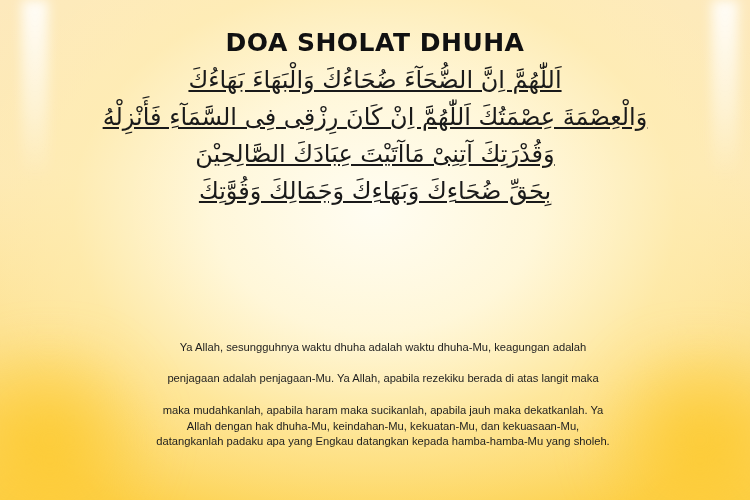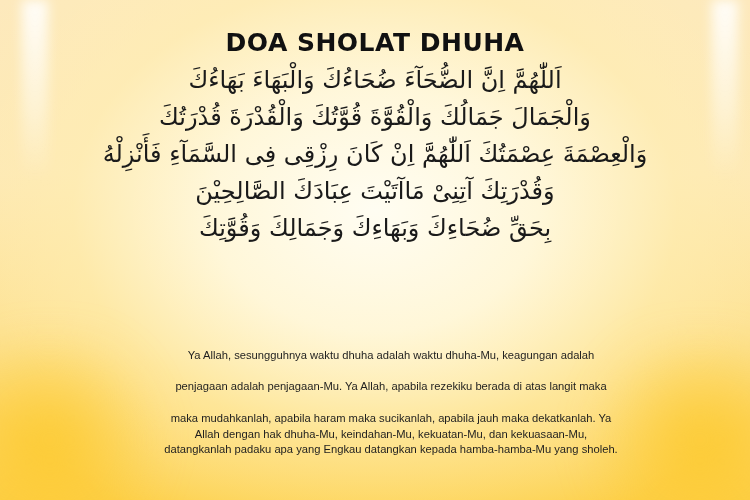--- a/index.html
+++ b/index.html
@@ -64,49 +64,49 @@
       text-align: center;
       font-family: "DejaVu Sans", sans-serif;
       color: #1a1a1a;
     }
     .arabic-line {
       display: block;
       font-size: 24px;
       height: 37px;
       line-height: 37px;
       white-space: nowrap;
+      text-decoration: underline;
     }
     .translation {
       position: absolute;
       top: 332px;
       left: 130px;
       width: 490px;
       text-align: center;
       font-family: "Liberation Sans", sans-serif;
       font-size: 11.2px;
       line-height: 15.7px;
       color: #1e1e1e;
-      margin: 16px;
+      margin: 8px;
     }
   </style>
 </head>
 <body>
 
 <div class="canvas">
   <div class="streak left"></div>
   <div class="streak right"></div>
   <div class="corner-glow left"></div>
   <div class="corner-glow right"></div>
 </div>
 
 <h1 class="title">DOA SHOLAT DHUHA</h1>
 
 <div class="arabic">
   <span class="arabic-line">اَللّٰهُمَّ اِنَّ الضُّحَآءَ ضُحَاءُكَ وَالْبَهَاءَ بَهَاءُكَ</span>
-  <span class="arabic-line">وَالْجَمَالَ جَمَالُكَ وَالْقُوَّةَ قُوَّتُكَ وَالْقُدْرَةَ قُدْرَتُكَ</span>
   <span class="arabic-line">وَالْعِصْمَةَ عِصْمَتُكَ اَللّٰهُمَّ اِنْ كَانَ رِزْقِى فِى السَّمَآءِ فَأَنْزِلْهُ</span>
   <span class="arabic-line">وَقُدْرَتِكَ آتِنِىْ مَاآتَيْتَ عِبَادَكَ الصَّالِحِيْنَ</span>
   <span class="arabic-line">بِحَقِّ ضُحَاءِكَ وَبَهَاءِكَ وَجَمَالِكَ وَقُوَّتِكَ</span>
 </div>
 
 <p class="translation">
   <span>Ya Allah, sesungguhnya waktu dhuha adalah waktu dhuha-Mu, keagungan adalah</span><br>
   <br>
   <span>penjagaan adalah penjagaan-Mu. Ya Allah, apabila rezekiku berada di atas langit maka</span><br>
   <br>

